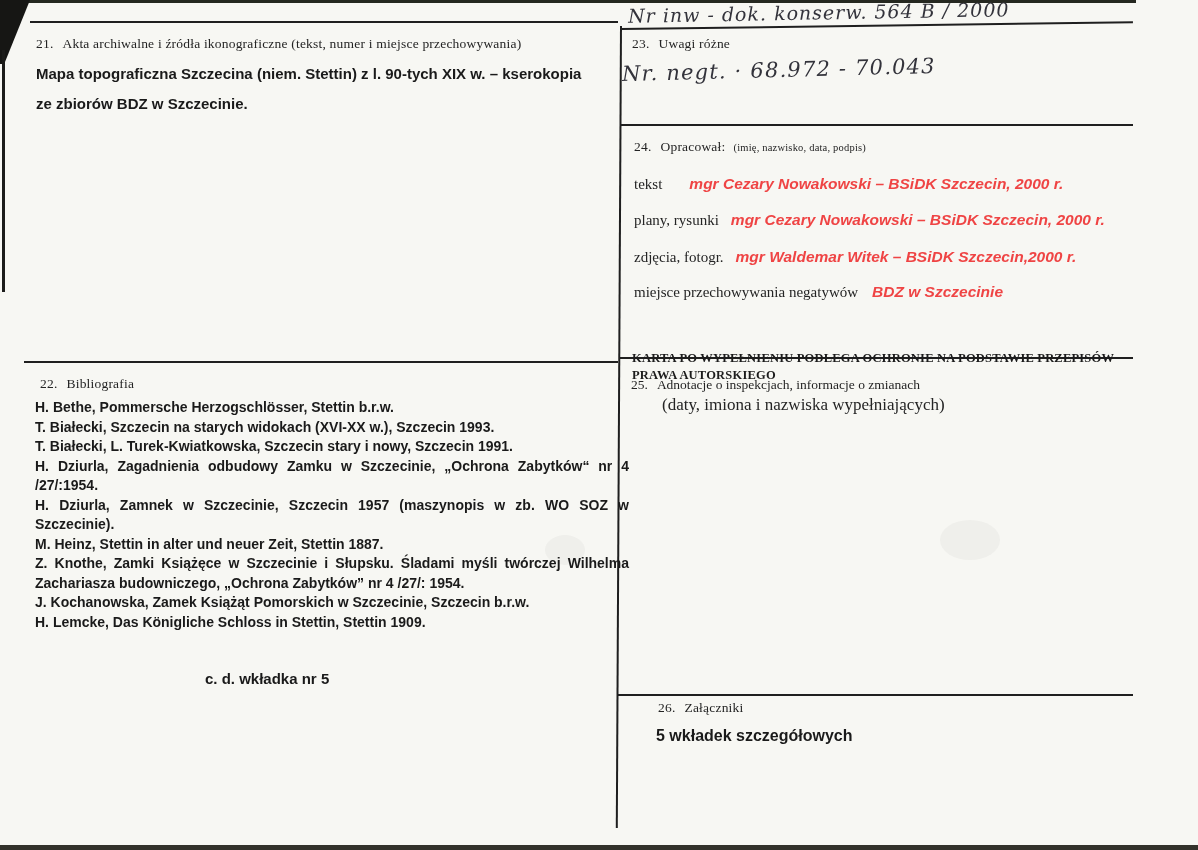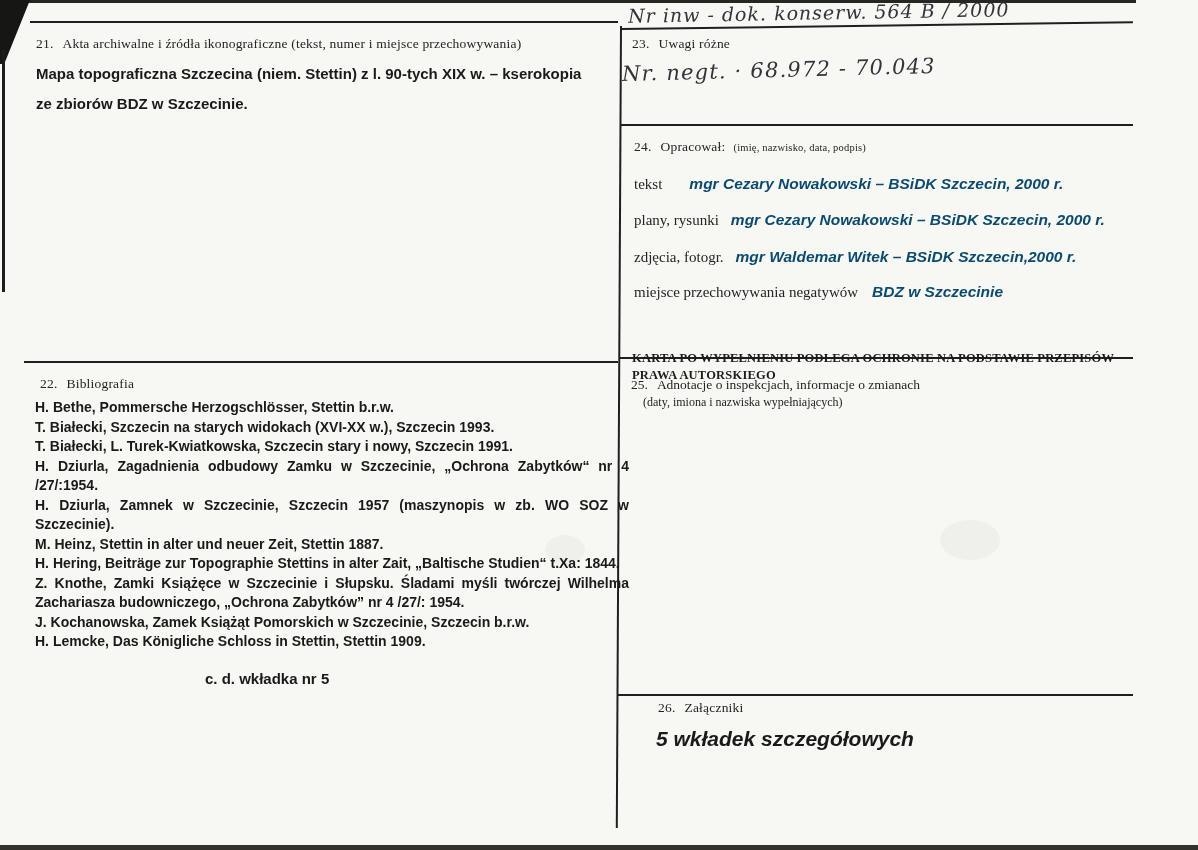--- a/index.html
+++ b/index.html
@@ -31,34 +31,34 @@
   .sec-head{position:absolute;font-family:"Liberation Serif",serif;font-size:13.5px;color:#242424;letter-spacing:0.2px;}
   .sec-num{margin-right:9px;}
   .hint{font-size:10.5px;margin-left:8px;}
   .typed{font-family:"Liberation Sans",sans-serif;font-weight:bold;color:#1a1a1a;}
   .s21-content{position:absolute;left:36px;top:59px;width:582px;font-size:15px;line-height:30px;white-space:pre-line;}
   .handwrite{position:absolute;font-family:"DejaVu Serif",serif;font-style:italic;color:#33333b;}
   .hw-header{left:628px;top:1px;width:440px;font-size:19px;letter-spacing:1px;transform:rotate(-1deg);}
   .hw-note{left:622px;top:58px;font-size:21px;letter-spacing:1.2px;transform:rotate(-1.5deg);}
   .s24-row{position:absolute;left:634px;white-space:nowrap;}
   .s24-row .rlabel{font-family:"Liberation Serif",serif;font-size:15px;color:#242424;}
-  .s24-row .rvalue{font-family:"Liberation Sans",sans-serif;font-weight:bold;font-style:italic;font-size:15.5px;color:#0c4a6e;}
+  .s24-row .rvalue{font-family:"Liberation Sans",sans-serif;font-weight:bold;font-style:italic;font-size:15.5px;color:#ef4444;}
   .s24-r1{top:175px;} .s24-r1 .rvalue{margin-left:27px;}
   .s24-r2{top:211px;} .s24-r2 .rvalue{margin-left:12px;}
   .s24-r3{top:248px;} .s24-r3 .rvalue{margin-left:12px;}
   .s24-r4{top:283px;} .s24-r4 .rvalue{margin-left:14px;}
   .s24-notice{position:absolute;left:632px;top:310px;width:512px;
     font-family:"Liberation Serif",serif;font-weight:bold;font-size:12.5px;line-height:16.5px;
     color:#1c1c1c;white-space:pre-line;letter-spacing:0.2px;margin-top:40px;}
   .s22-entries{position:absolute;left:35px;top:398px;width:594px;font-size:14px;line-height:19.5px;text-align:justify;}
   .s22-entries p{margin:0;}
   .s22-footer{position:absolute;left:205px;top:670px;font-size:15px;}
   .s25-block{position:absolute;left:631px;top:377px;font-family:"Liberation Serif",serif;font-size:13.5px;color:#242424;}
-  .s25-hint{display:block;margin-left:12px;margin-top:2px;font-size:12px;}
-  .s26-content{position:absolute;left:656px;top:727px;font-size:21px;font-style:italic;}
+  .s25-hint{display:block;margin-left:31px;margin-top:2px;font-size:17px;}
+  .s26-content{position:absolute;left:656px;top:727px;font-size:16px;}
 </style>
 </head>
 <body>
 
 <div id="page">
 
   <div class="strip-top"></div>
   <div class="corner-wedge"></div>
   <div class="edge-left"></div>
   <div class="strip-bottom"></div>
@@ -109,21 +109,20 @@
   <div class="sec-head" style="left:40px;top:376px;">
     <span class="sec-num">22.</span><span>Bibliografia</span>
   </div>
   <div class="typed s22-entries">
     <p>H. Bethe, Pommersche Herzogschlösser, Stettin b.r.w.</p>
     <p>T. Białecki, Szczecin na starych widokach (XVI-XX w.), Szczecin 1993.</p>
     <p>T. Białecki, L. Turek-Kwiatkowska, Szczecin stary i nowy, Szczecin 1991.</p>
     <p>H. Dziurla, Zagadnienia odbudowy Zamku w Szczecinie, „Ochrona Zabytków“ nr 4 /27/:1954.</p>
     <p>H. Dziurla, Zamnek w Szczecinie, Szczecin 1957 (maszynopis w zb. WO SOZ w Szczecinie).</p>
     <p>M. Heinz, Stettin in alter und neuer Zeit, Stettin 1887.</p>
-    <p>H. Hering, Beiträge zur Topographie Stettins in alter Zait, „Baltische Studien“ t.Xa: 1844.</p>
     <p>Z. Knothe, Zamki Książęce w Szczecinie i Słupsku. Śladami myśli twórczej Wilhelma Zachariasza budowniczego, „Ochrona Zabytków” nr 4 /27/: 1954.</p>
     <p>J. Kochanowska, Zamek Książąt Pomorskich w Szczecinie, Szczecin b.r.w.</p>
     <p>H. Lemcke, Das Königliche Schloss in Stettin, Stettin 1909.</p>
   </div>
   <div class="typed s22-footer">c. d. wkładka nr 5</div>
 
   <div class="s25-block">
     <span class="sec-num">25.</span><span>Adnotacje o inspekcjach, informacje o zmianach</span>
     <span class="s25-hint">(daty, imiona i nazwiska   wypełniających)</span>
   </div>

